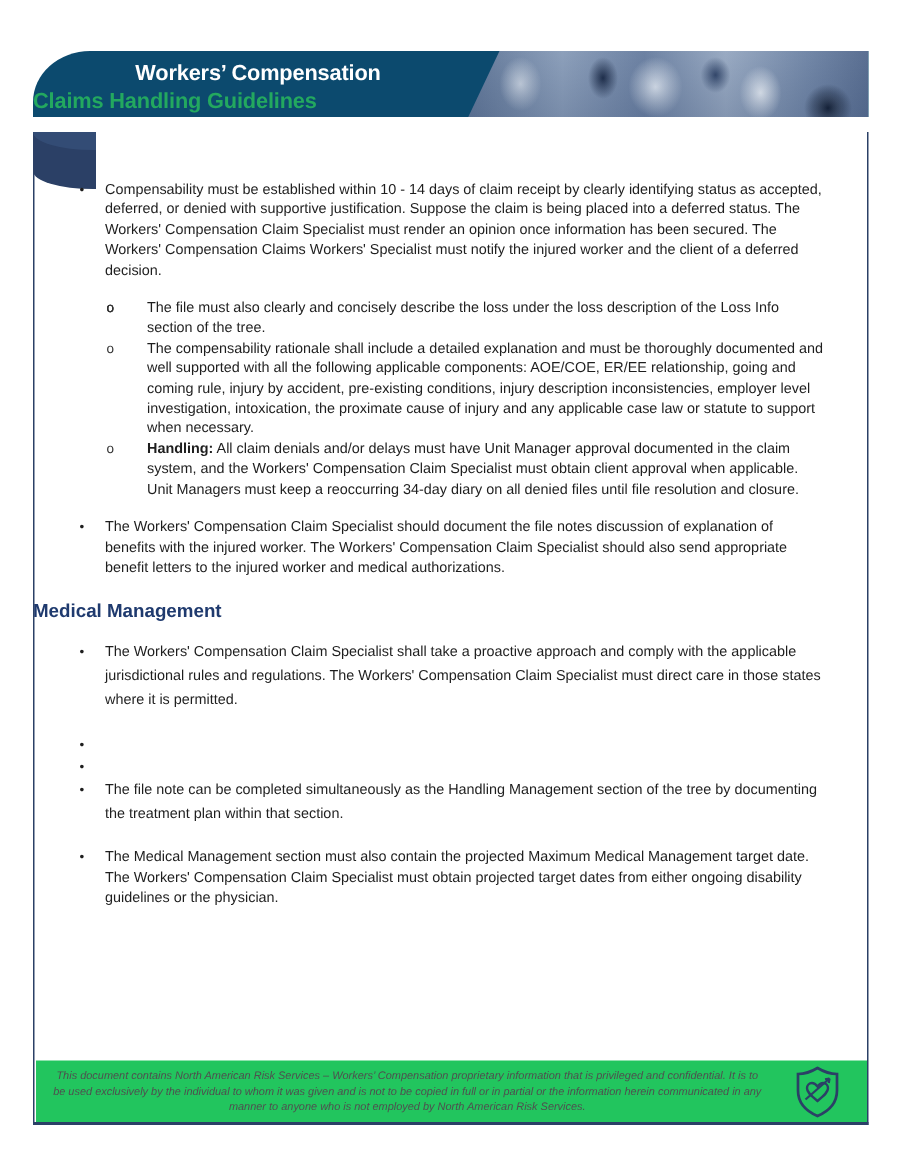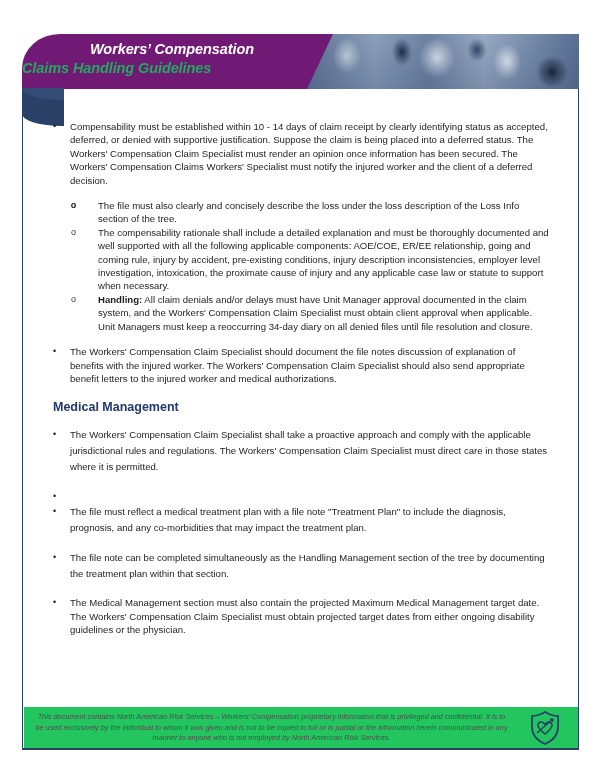--- a/index.html
+++ b/index.html
@@ -12,25 +12,24 @@
   
   .frame {
     position: absolute; left: 22px; top: 88px; width: 557px; height: 662px;
     border-left: 1.5px solid #2b4066;
     border-right: 1.5px solid #2b4066;
     border-bottom: 2px solid #2b4066;
   }
 
   
   .banner {
-    position: absolute; left: 22px; top: 34px; width: 557px; height: 55px;
-    background: #701a75;
+    position: absolute; left: 22px; top: 34px; width: 557px; height: 44px;
+    background: #0c4a6e;
     border-top-left-radius: 38px 34px;
     overflow: hidden;
-    font-style: italic;
   }
   .banner-photo {
     position: absolute; left: 285px; top: 0; width: 272px; height: 55px;
     background:
       radial-gradient(ellipse 14px 18px at 40px 22px, #c9d3e0 0%, rgba(201,211,224,0) 100%),
       radial-gradient(ellipse 10px 14px at 95px 18px, #1d2c48 0%, rgba(29,44,72,0) 100%),
       radial-gradient(ellipse 18px 20px at 130px 24px, #dde5ef 0%, rgba(221,229,239,0) 100%),
       radial-gradient(ellipse 10px 12px at 170px 16px, #33476a 0%, rgba(51,71,106,0) 100%),
       radial-gradient(ellipse 14px 18px at 200px 28px, #e8eef5 0%, rgba(232,238,245,0) 100%),
       radial-gradient(ellipse 16px 16px at 245px 38px, #0f1a2e 0%, rgba(15,26,46,0) 100%),
@@ -76,21 +75,21 @@
   .bul .dot {
     position: absolute; left: 31px; top: 0; font-size: 9px;
   }
   .sub {
     position: relative; padding-left: 76px; padding-right: 28px;
   }
   .sub .circ {
     position: absolute; left: 49px; top: 0; font-size: 9px; color: #333;
   }
   .heading {
-    position: relative; padding-left: 31px;
+    position: relative; 
     color: #1f3a6e; font-weight: bold; font-size: 12.5px; line-height: 16px;
   }
   b.inline { font-weight: bold; }
 
   
   .footer {
     position: absolute; left: 23.5px; top: 707px; width: 554px; height: 41px;
     background: #22c55e;
   }
   .footer-text {
@@ -162,21 +161,20 @@
       <span class="dot">•</span>
       <span>The Workers' Compensation Claim Specialist shall take a proactive approach and comply with the applicable jurisdictional rules and regulations. The Workers' Compensation Claim Specialist must direct care in those states where it is permitted.</span>
     </div>
     <div style="height:15px"></div>
     <div class="bul" style="line-height:15.6px">
       <span class="dot">•</span>
     </div>
     <div style="height:15px"></div>
     <div class="bul" style="line-height:15.6px">
       <span class="dot">•</span>
-      <span>The file must reflect a medical treatment plan with a file note "Treatment Plan" to include the diagnosis, prognosis, and any co-morbidities that may impact the treatment plan.</span>
     </div>
     <div style="height:15px"></div>
     <div class="bul" style="line-height:15.6px">
       <span class="dot">•</span>
       <span>The file note can be completed simultaneously as the Handling Management section of the tree by documenting the treatment plan within that section.</span>
     </div>
     <div style="height:15px"></div>
     <div class="bul">
       <span class="dot">•</span>
       <span>The Medical Management section must also contain the projected Maximum Medical Management target date. The Workers' Compensation Claim Specialist must obtain projected target dates from either ongoing disability guidelines or the physician.</span>

